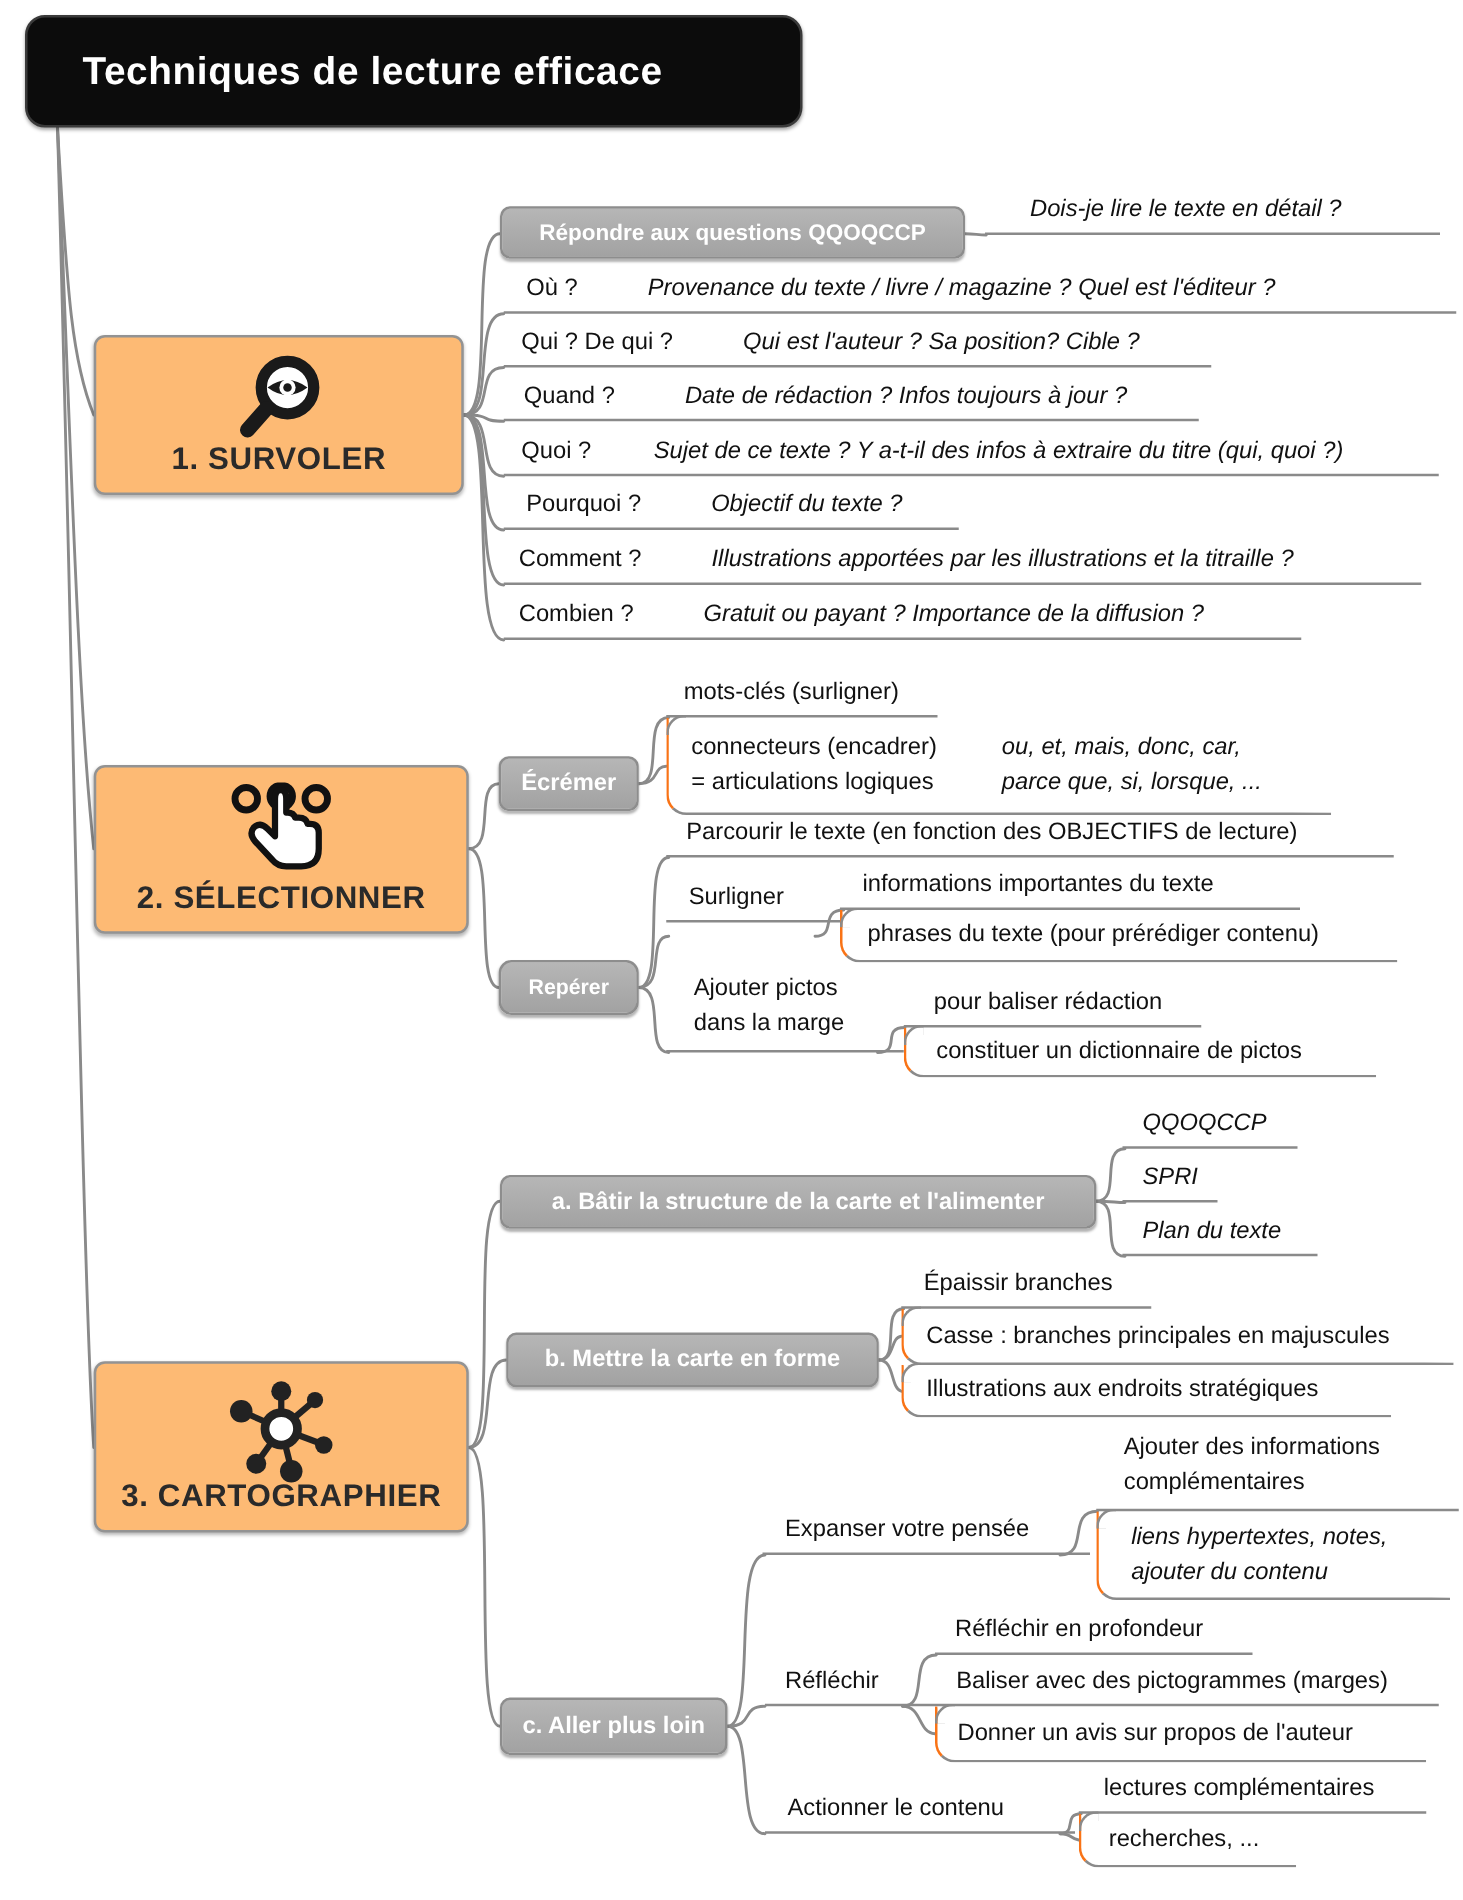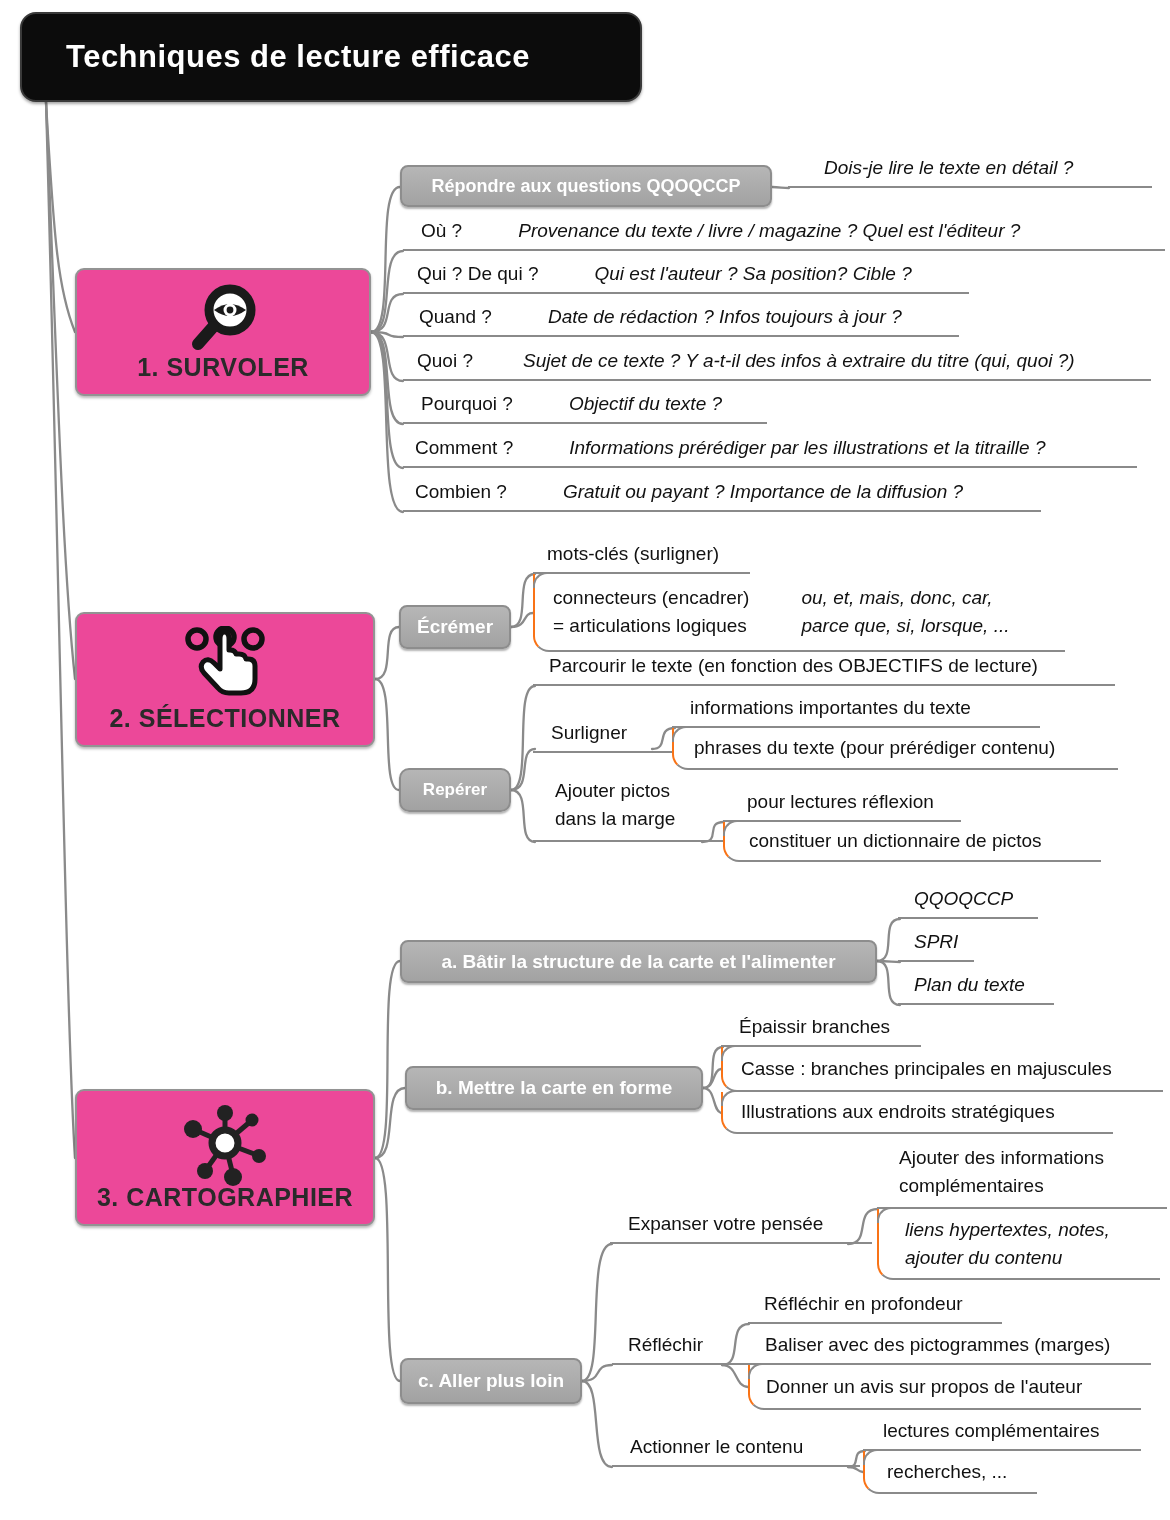--- a/index.html
+++ b/index.html
@@ -6,21 +6,21 @@
   .stage{position:relative;width:1170px;height:1520px;background:#fff;overflow:hidden;
          font-family:"Liberation Sans",sans-serif;color:#111;}
   svg.connectors{position:absolute;left:0;top:0;width:1170px;height:1520px;}
   svg.connectors path{fill:none;stroke:#8a8a8a;stroke-width:2.3;stroke-linecap:round;}
 
   .title{position:absolute;left:20px;top:12px;width:622px;height:90px;background:#0c0c0c;
          border:2px solid #3a3a3a;border-radius:16px;display:flex;align-items:center;
          padding-left:44px;box-sizing:border-box;color:#fff;font-size:31px;font-weight:bold;
          letter-spacing:.5px;box-shadow:0 2px 3px rgba(0,0,0,.35);}
 
-  .topic{position:absolute;background:#ec4899;border:2px solid #939393;border-radius:9px;
+  .topic{position:absolute;background:#fdba74;border:2px solid #939393;border-radius:9px;
          box-shadow:0 2px 3px rgba(0,0,0,.28);display:flex;flex-direction:column;
          align-items:center;justify-content:flex-end;box-sizing:border-box;padding-bottom:12px;}
   .topic .tlabel{font-size:25px;font-weight:bold;color:#2a2a2a;letter-spacing:.5px;}
   .topic .ticon{position:absolute;top:12px;left:0;right:0;display:flex;justify-content:center;}
 
   .gbox{position:absolute;background:linear-gradient(#b6b6b6,#a2a2a2);border:2px solid #8d8d8d;
         border-radius:8px;display:flex;align-items:center;justify-content:center;
         box-sizing:border-box;color:#fff;font-weight:bold;
         box-shadow:0 2px 2px rgba(0,0,0,.3);}
 
@@ -150,21 +150,21 @@
   <div class="leaf" style="left:403px;top:341px;width:748px;height:40px;padding-left:14px;">
     <span class="q">Quoi ?</span>
     <span class="note" style="margin-left:50px;">Sujet de ce texte ? Y a-t-il des infos à extraire du titre (qui, quoi ?)</span>
   </div>
   <div class="leaf" style="left:403px;top:384px;width:364px;height:40px;padding-left:18px;">
     <span class="q">Pourquoi ?</span>
     <span class="note gap">Objectif du texte ?</span>
   </div>
   <div class="leaf" style="left:403px;top:428px;width:734px;height:40px;padding-left:12px;">
     <span class="q">Comment ?</span>
-    <span class="note gap">Informations prérédiger par les illustrations et la titraille ?</span>
+    <span class="note gap">Illustrations apportées par les illustrations et la titraille ?</span>
   </div>
   <div class="leaf" style="left:403px;top:472px;width:638px;height:40px;padding-left:12px;">
     <span class="q">Combien ?</span>
     <span class="note gap">Gratuit ou payant ? Importance de la diffusion ?</span>
   </div>
 
   <div class="leaf" style="left:533px;top:534px;width:217px;height:40px;padding-left:14px;">mots-clés (surligner)</div>
 
   <div class="gbox" style="left:399px;top:605px;width:112px;height:44px;font-size:19px;">Écrémer</div>
 
@@ -176,34 +176,34 @@
     <div class="twoline note" style="margin-left:52px;">
       <span>ou, et, mais, donc, car,</span>
       <span>parce que, si, lorsque, ...</span>
     </div>
   </div>
 
   <div class="leaf" style="left:672px;top:688px;width:368px;height:40px;padding-left:18px;">informations importantes du texte</div>
 
   <div class="leaf" style="left:533px;top:646px;width:582px;height:40px;padding-left:16px;">Parcourir le texte (en fonction des OBJECTIFS de lecture)</div>
 
-  <div class="leaf" style="left:533px;top:713px;width:139px;height:40px;padding-left:18px;">Surligner</div>
+  <div class="leaf" style="left:533px;top:698px;width:139px;height:40px;padding-left:18px;">Surligner</div>
 
   <div class="bubble" style="left:672px;top:728px;width:446px;height:42px;padding-left:20px;">phrases du texte (pour prérédiger contenu)</div>
 
   <div class="gbox" style="left:399px;top:768px;width:112px;height:44px;font-size:17px;border-radius:10px;">Repérer</div>
 
   <div class="leaf twoline" style="left:533px;top:776px;width:190px;height:66px;padding-left:22px;align-items:flex-end;">
     <div class="twoline">
       <span>Ajouter pictos</span>
       <span>dans la marge</span>
     </div>
   </div>
 
-  <div class="leaf" style="left:723px;top:782px;width:238px;height:40px;padding-left:24px;">pour lectures réflexion</div>
+  <div class="leaf" style="left:723px;top:782px;width:238px;height:40px;padding-left:24px;">pour baliser rédaction</div>
 
   <div class="bubble" style="left:723px;top:822px;width:378px;height:40px;padding-left:24px;">constituer un dictionnaire de pictos</div>
 
   <div class="leaf note" style="left:898px;top:879px;width:140px;height:40px;padding-left:16px;">QQOQCCP</div>
   <div class="leaf note" style="left:898px;top:922px;width:76px;height:40px;padding-left:16px;">SPRI</div>
   <div class="leaf note" style="left:898px;top:965px;width:156px;height:40px;padding-left:16px;">Plan du texte</div>
 
   <div class="gbox" style="left:400px;top:940px;width:477px;height:43px;font-size:19px;">a. Bâtir la structure de la carte et l'alimenter</div>
 
   <div class="leaf" style="left:721px;top:1007px;width:200px;height:40px;padding-left:18px;">Épaissir branches</div>

